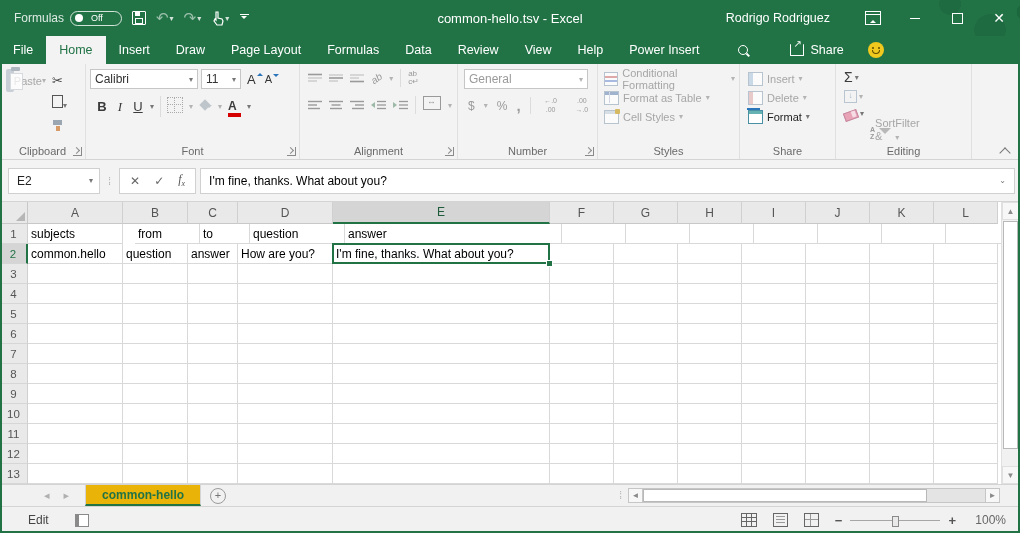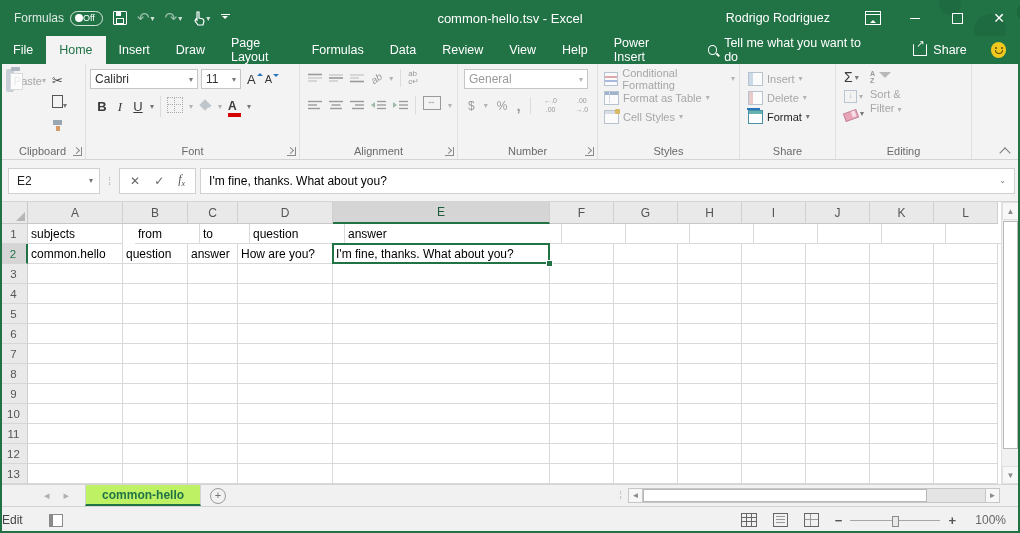--- a/index.html
+++ b/index.html
@@ -7,22 +7,22 @@
        font-family:"Liberation Sans","DejaVu Sans",sans-serif;-webkit-font-smoothing:antialiased;}
   
   .titlebar{position:absolute;left:0;top:0;width:1020px;height:36px;background:#217346;color:#fff;
             display:flex;align-items:center;}
   .tb-deco{position:absolute;right:0;top:0;width:340px;height:36px;opacity:.35;pointer-events:none;
            background:radial-gradient(circle 26px at 310px 30px,#1a5c38 60%,transparent 61%),
                       radial-gradient(circle 18px at 270px 4px,#1a5c38 60%,transparent 61%),
                       radial-gradient(circle 14px at 345px 12px,#14532f 60%,transparent 61%);}
   .qat{display:flex;align-items:center;gap:10px;padding-left:14px;z-index:2;}
   .autosave{display:flex;align-items:center;gap:6px;font-size:12px;color:rgba(255,255,255,.85);}
-  .as-pill{width:33px;height:15px;border:1px solid rgba(255,255,255,.8);border-radius:8px;
-           display:flex;align-items:center;gap:0;padding:0 4px;box-sizing:border-box;}
+  .as-pill{width:52px;height:15px;border:1px solid rgba(255,255,255,.8);border-radius:8px;
+           display:flex;align-items:center;gap:8px;padding:0 4px;box-sizing:border-box;}
   .as-knob{width:8px;height:8px;border-radius:50%;background:#fff;}
   .as-state{font-size:9px;color:#fff;}
   .i-floppy{width:12px;height:12px;border:1.5px solid #fff;border-radius:1px;position:relative;display:inline-block;}
   .i-floppy::before{content:"";position:absolute;left:2px;top:0;width:5px;height:4px;background:#fff;}
   .i-floppy::after{content:"";position:absolute;left:2px;bottom:0;width:6px;height:4px;border:1px solid #fff;}
   .qbtn{display:flex;align-items:center;font-size:15px;color:#fff;gap:1px;}
   .qbtn.dim{color:rgba(255,255,255,.55);}
   .qcaret{font-size:8px;color:rgba(255,255,255,.8);}
   .qat-more{display:inline-block;width:10px;text-align:center;}
   .qat-more::before{content:"";display:block;width:9px;height:1px;background:#fff;margin:0 auto 1px;}
@@ -128,21 +128,21 @@
   .mini.fmt::before{content:"";position:absolute;left:-2px;top:-3px;width:13px;height:2px;background:#2b75bb;}
   
   .g-edit{width:136px;display:flex;}
   .ed-col{display:flex;flex-direction:column;gap:6px;padding:1px 4px 0 4px;}
   .ed-item{display:flex;align-items:center;gap:2px;}
   .i-sigma{font-size:14px;color:#3b3b3b;line-height:1;}
   .i-filldown{width:11px;height:11px;border:1px solid #b9c6d2;color:#9fb4c8;font-size:8px;text-align:center;line-height:10px;display:inline-block;}
   .i-eraser{width:12px;height:7px;background:#e8a3b6;border:1px solid #c488a0;transform:rotate(-20deg);display:inline-block;position:relative;top:2px;}
   .i-eraser::after{content:"";position:absolute;left:7px;top:0;width:4px;height:6px;background:#f6dde5;}
   .ed-2col{display:flex;gap:2px;margin-left:2px;}
-  .bigbtn{display:flex;flex-direction:column;align-items:flex-start;width:46px;font-size:11px;line-height:1.25;padding-top:1px;}
+  .bigbtn{display:flex;flex-direction:row;align-items:flex-end;width:46px;font-size:11px;line-height:1.25;padding-top:1px;}
   .i-az{font-size:7px;line-height:1;color:#9a9a9a;font-weight:bold;position:relative;height:16px;margin-bottom:2px;}
   .i-az::after{content:"";position:absolute;left:9px;top:2px;width:0;height:0;border:6px solid transparent;border-top-color:#b8b8b8;}
   .i-magfind{width:11px;height:11px;border:2px solid #3a6ea5;border-radius:50%;position:relative;display:inline-block;margin-bottom:3px;}
   .i-magfind::after{content:"";position:absolute;left:9px;top:10px;width:6px;height:2px;background:#3a6ea5;transform:rotate(45deg);}
   .rib-collapse{position:absolute;right:10px;bottom:4px;width:10px;height:8px;}
   .rib-collapse::before{content:"";position:absolute;left:1px;top:2px;width:7px;height:7px;border-top:1.5px solid #777;border-left:1.5px solid #777;transform:rotate(45deg);}
   
   .fbar{position:absolute;left:0;top:160px;width:1020px;height:42px;background:#f3f3f3;border-bottom:1px solid #d4d4d4;display:flex;align-items:center;box-sizing:border-box;}
   .namebox{width:92px;height:26px;background:#fff;border:1px solid #d0d0d0;margin-left:8px;display:flex;align-items:center;font-size:12px;color:#222;padding-left:8px;box-sizing:border-box;}
   .namebox .car{margin-left:auto;margin-right:6px;}
@@ -170,33 +170,33 @@
   .active-overlay{position:absolute;border:2px solid #217346;box-sizing:border-box;background:transparent;pointer-events:none;}
   .fillhandle{position:absolute;width:5px;height:5px;background:#217346;border:1px solid #fff;}
   
   .vscroll{position:absolute;left:1001px;top:202px;width:18px;height:282px;background:#f1f1f1;border-left:1px solid #e0e0e0;box-sizing:border-box;}
   .vs-arrow{height:18px;display:flex;align-items:center;justify-content:center;font-size:8px;color:#8a8a8a;border:1px solid #e0e0e0;background:#f7f7f7;box-sizing:border-box;}
   .vs-thumb{position:absolute;left:1px;top:19px;width:15px;height:228px;background:#fff;border:1px solid #b8b8b8;box-sizing:border-box;}
   .vs-bottom{position:absolute;left:0;bottom:0;width:100%;}
   
   .sheetbar{position:absolute;left:0;top:484px;width:1020px;height:22px;background:#f1f1f1;border-top:1px solid #d4d4d4;display:flex;align-items:stretch;box-sizing:border-box;}
   .snav{display:flex;align-items:center;gap:14px;padding:0 16px 0 44px;color:#b0b0b0;font-size:11px;}
-  .sheettab{background:#bef264;border-right:1px solid #d4d4d4;border-left:1px solid #d4d4d4;border-bottom:2px solid #217346;
+  .sheettab{background:#eab308;border-right:1px solid #d4d4d4;border-left:1px solid #d4d4d4;border-bottom:2px solid #217346;
             display:flex;align-items:center;padding:0 16px;font-size:12px;font-weight:bold;color:#217346;box-sizing:border-box;}
   .addsheet{width:34px;display:flex;align-items:center;justify-content:center;}
   .plus-circle{width:14px;height:14px;border:1px solid #9a9a9a;border-radius:50%;color:#757575;font-size:11px;line-height:12px;text-align:center;}
   .sb-dots{margin-left:auto;display:flex;align-items:center;color:#b5b5b5;font-size:10px;padding:0 6px;}
   .hscroll{display:flex;align-items:center;width:372px;margin-right:20px;}
   .hs-arrow{width:15px;height:15px;border:1px solid #c6c6c6;background:#f7f7f7;color:#8a8a8a;font-size:8px;display:flex;align-items:center;justify-content:center;box-sizing:border-box;}
   .hs-track{flex:1;height:15px;background:#e4e4e4;position:relative;border-top:1px solid #c6c6c6;border-bottom:1px solid #c6c6c6;box-sizing:border-box;}
   .hs-thumb{position:absolute;left:0;top:0;width:83%;height:13px;background:#fff;border:1px solid #b8b8b8;box-sizing:border-box;}
   
   .statusbar{position:absolute;left:0;top:506px;width:1020px;height:27px;background:#f1f1f1;border-top:1px solid #d4d4d4;
              display:flex;align-items:center;font-size:12px;color:#444;box-sizing:border-box;}
-  .sb-mode{padding-left:2px;}
+  .sb-mode{padding-left:28px;}
   .i-macro{width:12px;height:11px;border:1px solid #8a8a8a;margin-left:26px;position:relative;background:linear-gradient(90deg,#8a8a8a 0 3px,#fff 3px);}
   .sb-right{margin-left:auto;display:flex;align-items:center;gap:16px;padding-right:14px;}
   .i-viewgrid{width:14px;height:12px;border:1px solid #666;background:
       linear-gradient(#666,#666) 4px 0/1px 12px no-repeat,
       linear-gradient(#666,#666) 9px 0/1px 12px no-repeat,
       linear-gradient(#666,#666) 0 3px/14px 1px no-repeat,
       linear-gradient(#666,#666) 0 7px/14px 1px no-repeat;}
   .i-pagelayout{width:13px;height:12px;border:1px solid #666;background:
       linear-gradient(#999,#999) 2px 2px/9px 1px no-repeat,
       linear-gradient(#999,#999) 2px 5px/9px 1px no-repeat,
@@ -270,21 +270,20 @@
         <span class="tab">Page Layout</span>
         <span class="tab">Formulas</span>
         <span class="tab">Data</span>
         <span class="tab">Review</span>
         <span class="tab">View</span>
         <span class="tab">Help</span>
         <span class="tab">Power Insert</span>
       </span>
     <span class="tellme">
       <span class="i-mag-w"></span>
-      <span>Tell me what you want to do</span>
     </span>
     <span class="share">
       <span class="i-share"></span>
       <span>Share</span>
     </span>
     <span class="smiley" style="align-self:center"></span>
   </div>
 
   <div class="ribbon">
 

